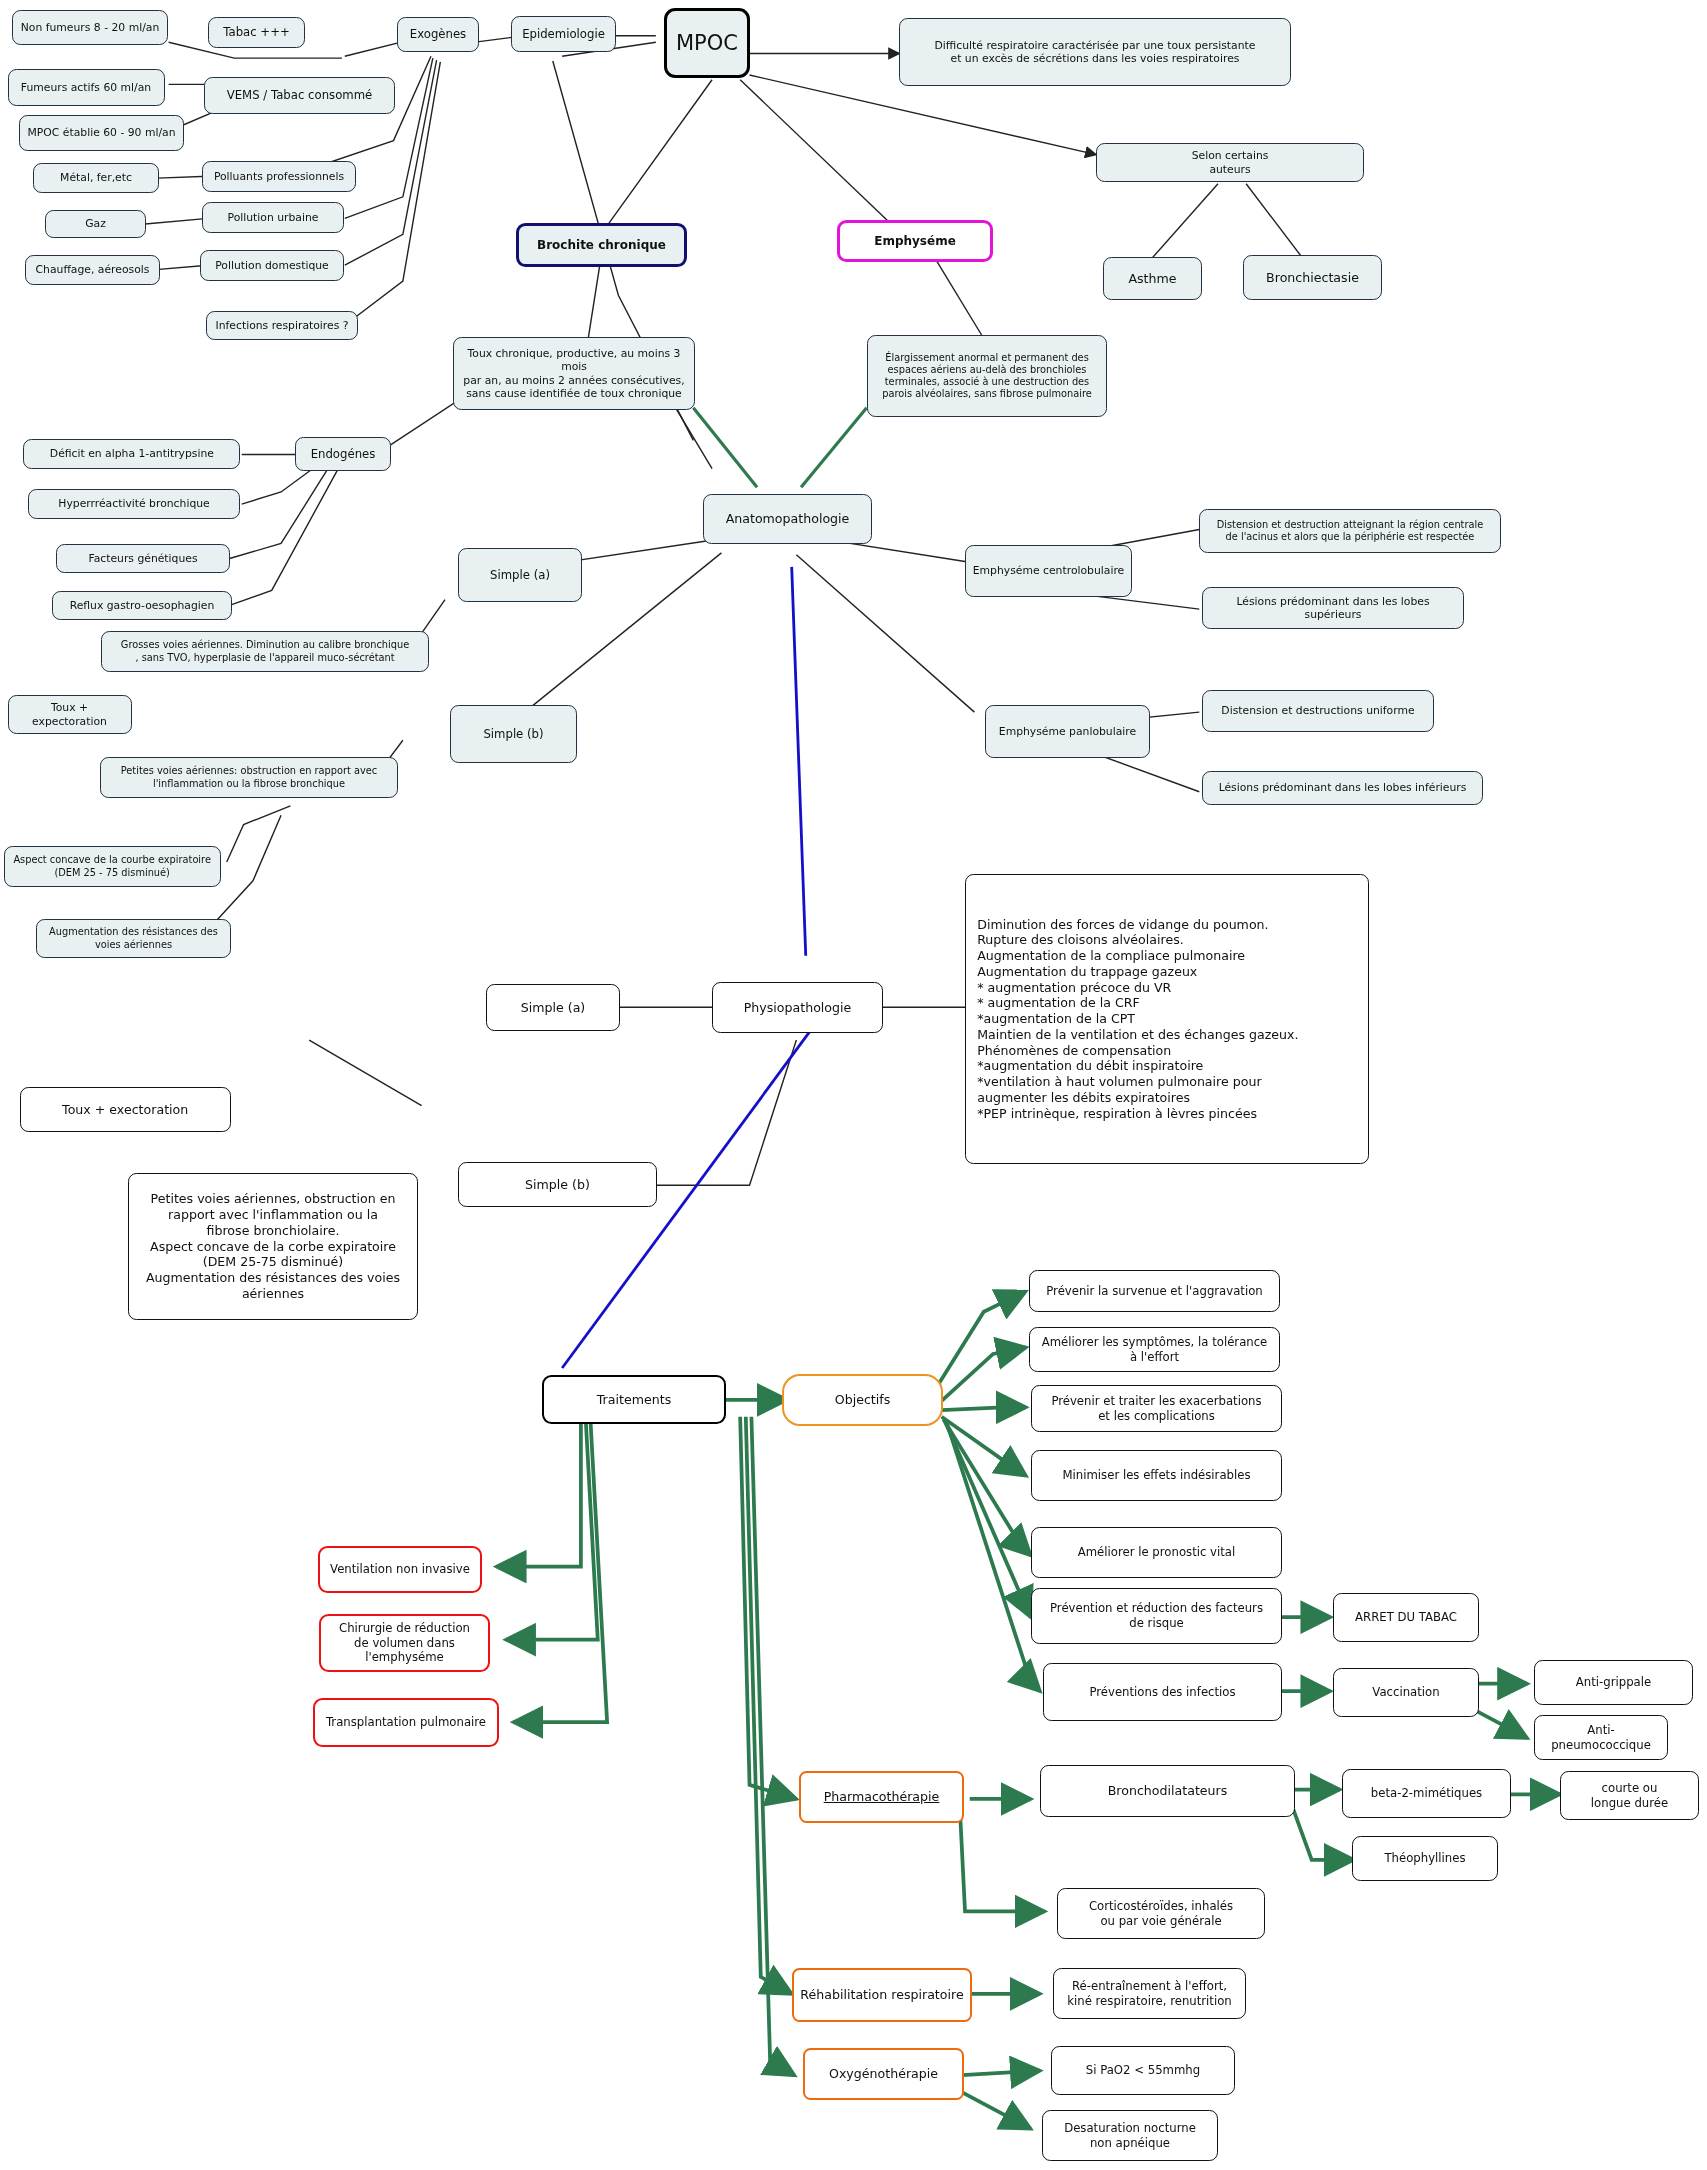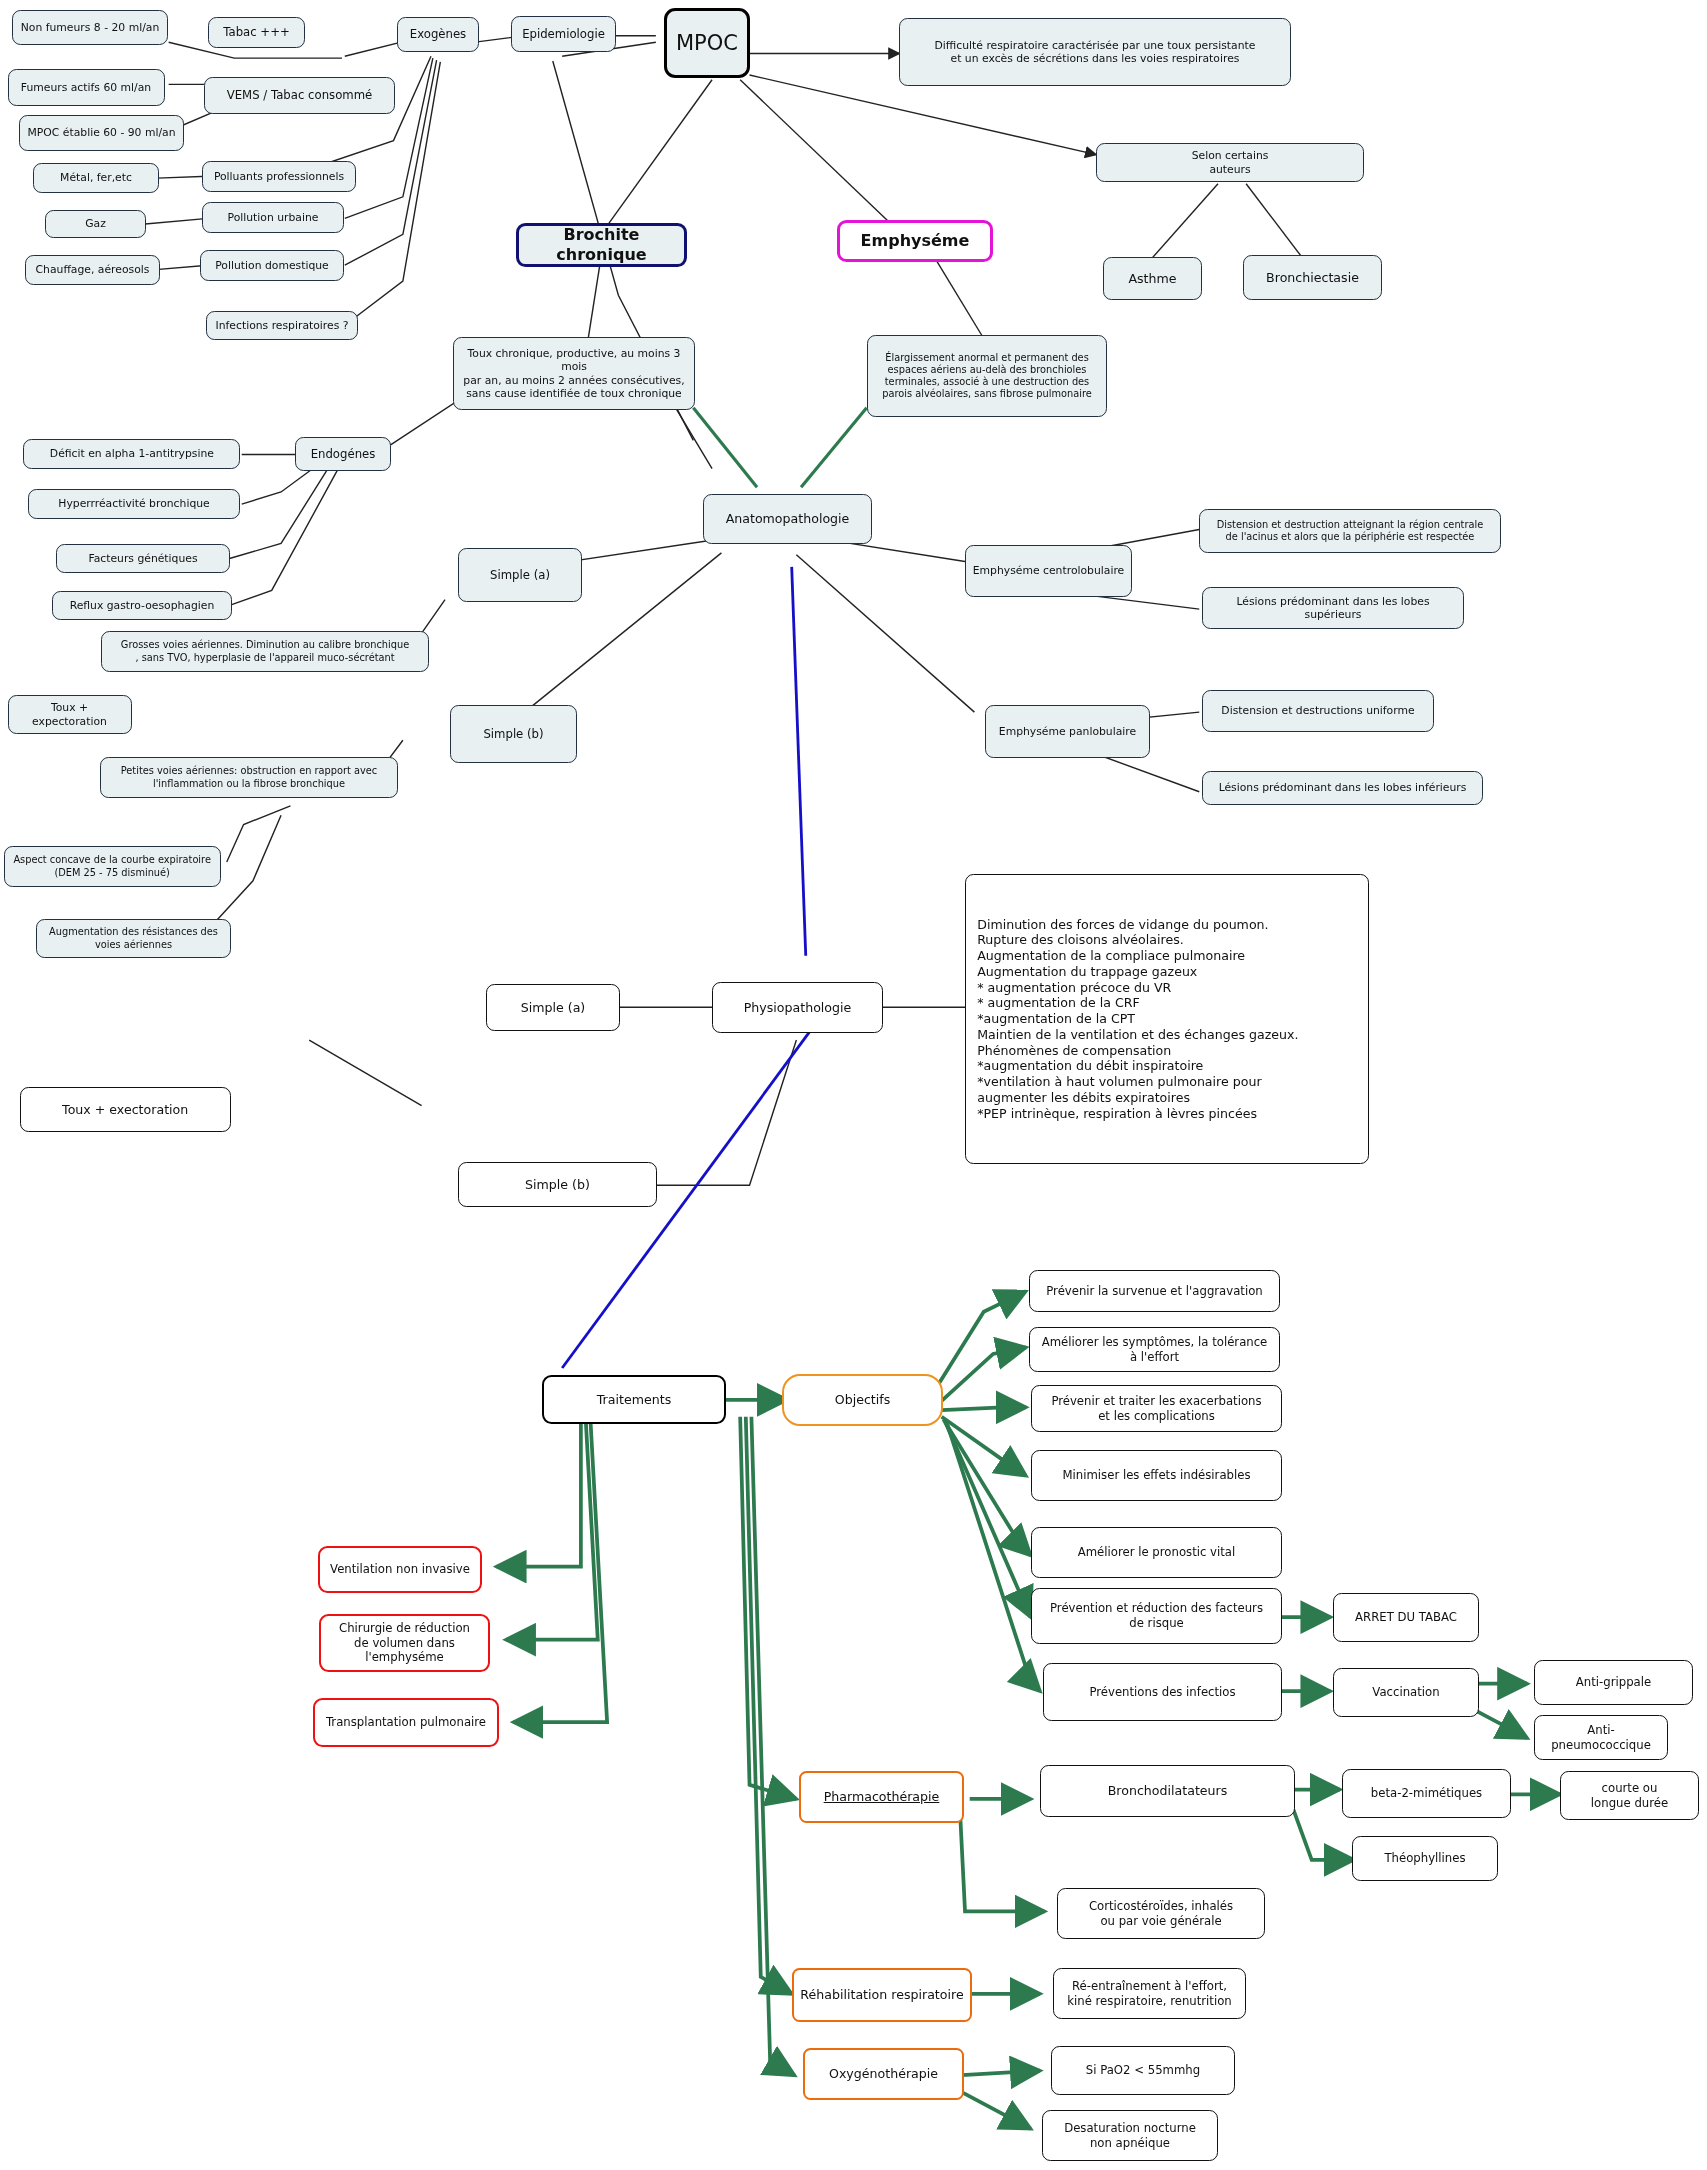--- a/index.html
+++ b/index.html
@@ -20,21 +20,21 @@
   .v-magenta{background:#ffffff;border:3.7px solid #e413d8;border-radius:9.4px;}
   .v-orange{background:#ffffff;border:2.8px solid #f0921e;border-radius:18px;}
   .v-orange2{background:#ffffff;border:2.8px solid #ec6b0c;border-radius:7.5px;}
   .v-red{background:#ffffff;border:2.8px solid #ef1111;border-radius:9.4px;}
   .v-blackthin{background:#ffffff;border:2.1px solid #000;border-radius:9.4px;}
 
   .fs10{font-size:9.8px;}
   .fs11{font-size:10.8px;}
   .fs12{font-size:11.7px;}
   .fs13{font-size:12.6px;}
-  .fs17{font-size:16px;font-weight:bold;}
+  .fs17{font-size:12px;font-weight:bold;}
   .fs26{font-size:21px;}
   .leftalign span{text-align:left;}
   .leftalign{justify-content:flex-start;}
 </style>
 </head>
 <body>
 
 <div id="canvas">
 
   <svg class="edges" viewBox="0 0 1823 2317">
@@ -360,20 +360,29 @@
   *ventilation à haut volumen pulmonaire pour
    augmenter les débits expiratoires
 *PEP intrinèque, respiration à lèvres pincées</span>
     </div>
 
 
   <div class="node v-white fs13" style="left:19.7px;top:1087px;width:211px;height:45px;">
     <span>Toux + exectoration</span>
     </div>
 
+  <div class="node v-white fs13" style="left:128px;top:1173px;width:290px;height:147px;">
+    <span>Petites voies aériennes, obstruction en
+rapport avec l'inflammation ou la
+fibrose bronchiolaire.
+Aspect concave de la corbe expiratoire
+(DEM 25-75 disminué)
+Augmentation des résistances des voies
+aériennes</span>
+    </div>
 
   <div class="node v-blackthin fs13" style="left:542px;top:1375px;width:184px;height:49px;">
     <span>Traitements</span>
     </div>
 
   <div class="node v-orange fs13" style="left:782px;top:1374px;width:161px;height:52px;">
     <span>Objectifs</span>
     </div>
 
   <div class="node v-white fs12" style="left:1029px;top:1270px;width:251px;height:42px;">

